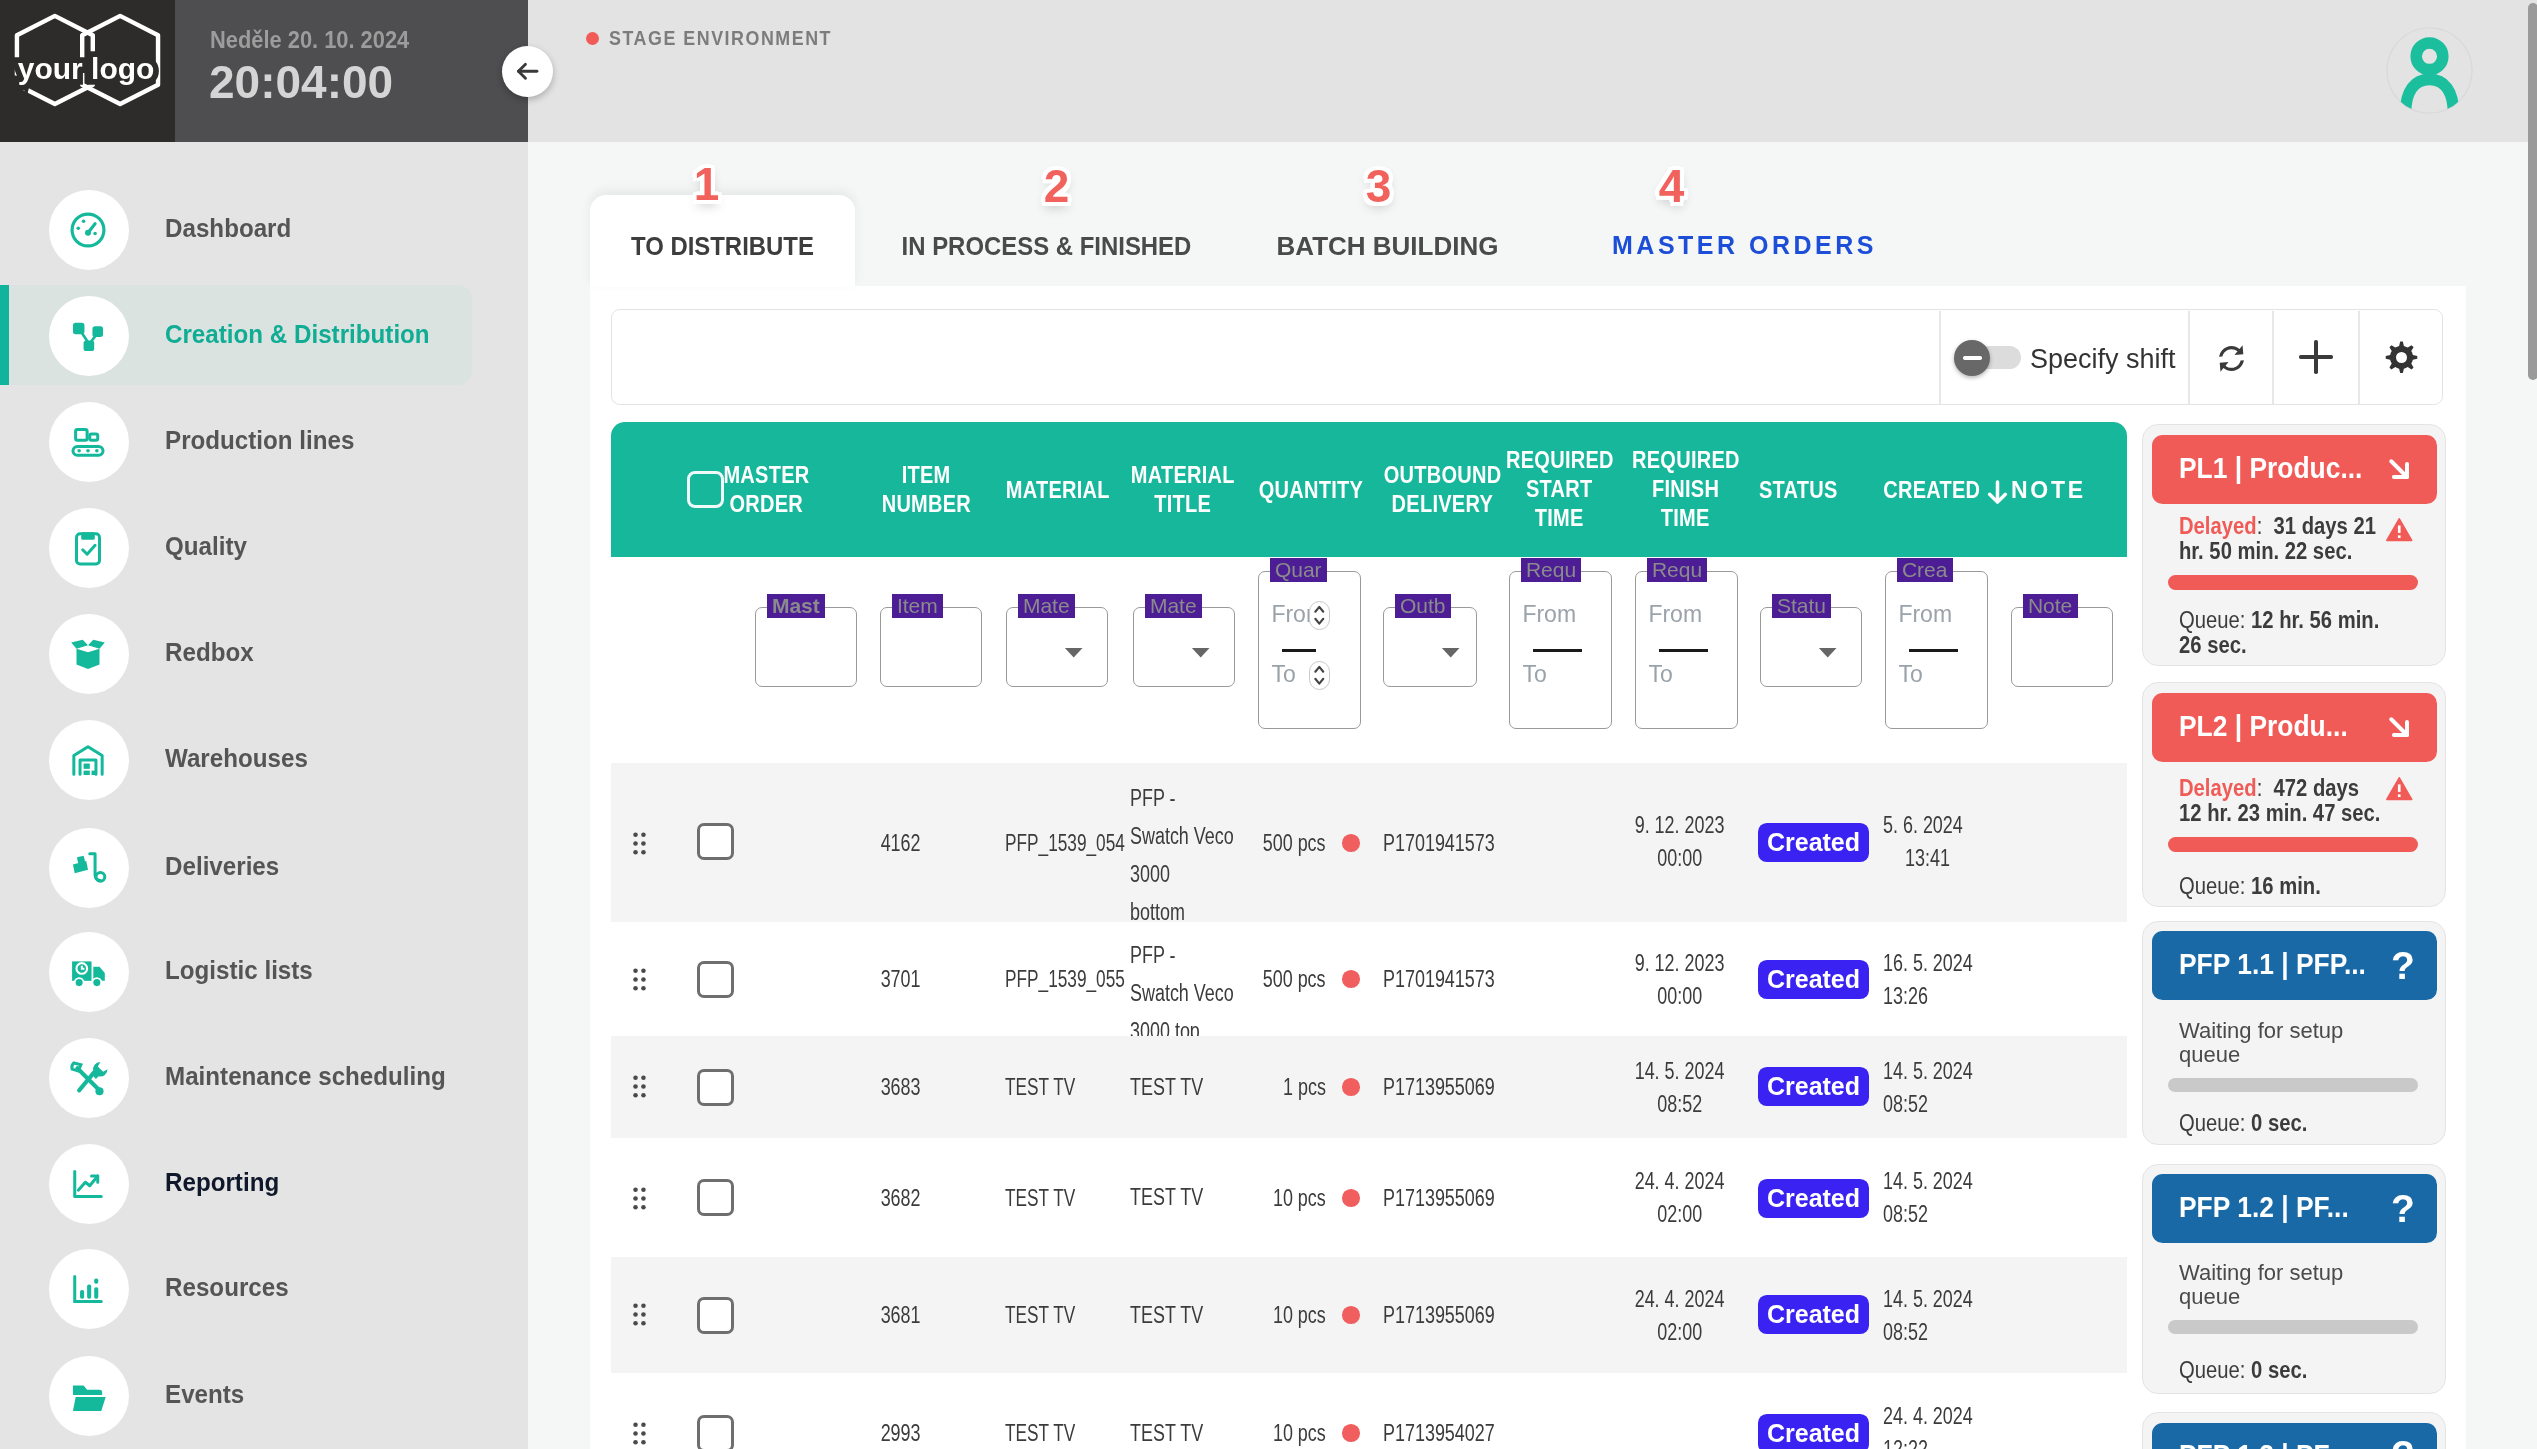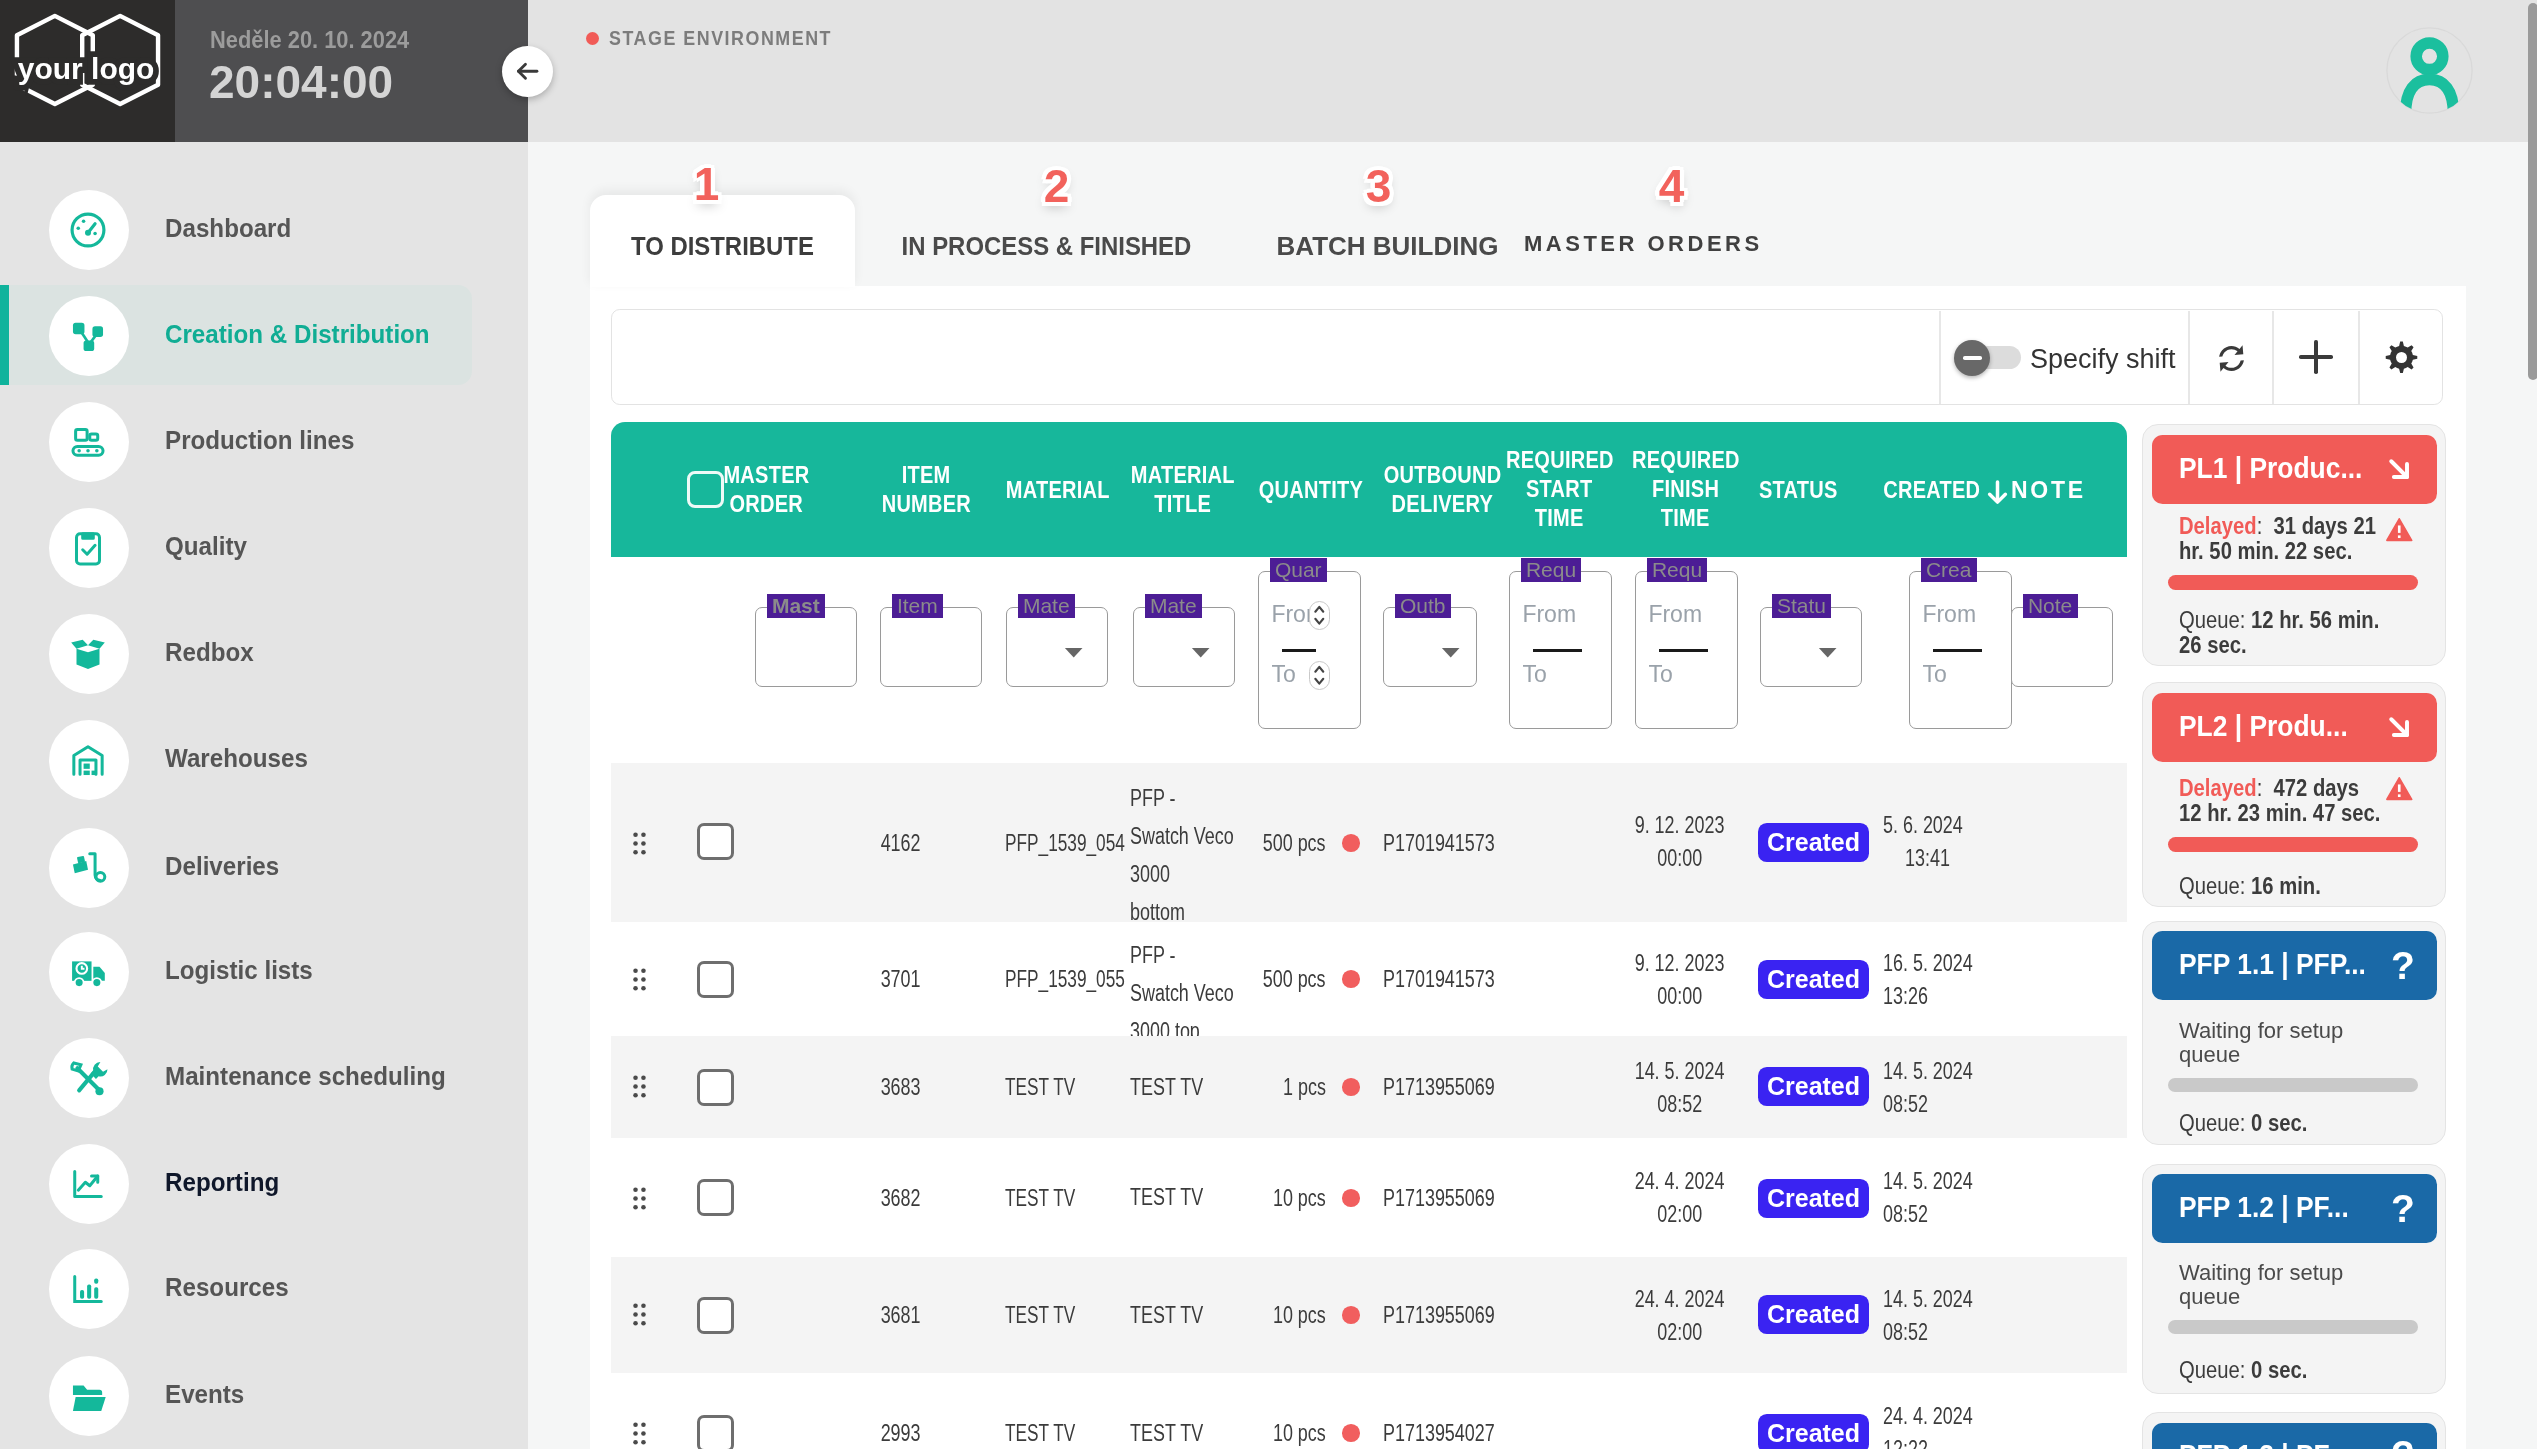--- a/index.html
+++ b/index.html
@@ -201,21 +201,21 @@
         <path d="M12 27 h34 l-5 16 H9 Z"></path>
       </g>
     </svg>
   <div class="abs mlabel" style="left:165px;top:1379px;color:#555;"><span class="c9">Events</span></div>
 
   <div class="abs" style="left:590px;top:286px;width:1876px;height:1163px;background:#ffffff;"></div>
   <div class="abs" style="left:590px;top:195px;width:265px;height:92px;background:#fff;border-radius:16px 16px 0 0;box-shadow:0 -4.4px 10.6px rgba(0,0,0,.06);"></div>
   <div class="abs b" style="left:546px;top:231px;width:353px;text-align:center;font-size:26px;color:#3d3d3d;"><span class="cc9">TO DISTRIBUTE</span></div>
   <div class="abs b" style="left:870px;top:231px;width:353px;text-align:center;font-size:26px;color:#4a4a4a;"><span class="cc9">IN PROCESS &amp; FINISHED</span></div>
   <div class="abs b" style="left:1211px;top:231px;width:353px;text-align:center;font-size:26px;color:#4a4a4a;">BATCH BUILDING</div>
-  <div class="abs b" style="left:1524px;top:231px;width:353px;text-align:left;font-size:22px;color:#404040;letter-spacing:3.5px;">MASTER ORDERS</div>
+  <div class="abs b" style="left:1524px;top:231px;width:353px;text-align:right;font-size:25px;color:#1d4ed8;letter-spacing:3.5px;">MASTER ORDERS</div>
 
   <div class="abs b num" style="left:671px;top:157px;width:71px;">1</div>
   <div class="abs b num" style="left:1021px;top:159px;width:71px;">2</div>
   <div class="abs b num" style="left:1343px;top:159px;width:71px;">3</div>
   <div class="abs b num" style="left:1636px;top:159px;width:71px;">4</div>
 
   <div class="abs" style="left:611px;top:309px;width:1832px;height:96px;background:#fff;border:1.8px solid #e3e3e3;border-radius:8.8px;box-sizing:border-box;"></div>
   <div class="abs vd" style="left:1939px;"></div>
   <div class="abs vd" style="left:2188px;"></div>
   <div class="abs vd" style="left:2272px;"></div>
@@ -309,21 +309,21 @@
       <div class="ph" style="position:absolute;left:12.4px;top:29px;">From</div>
       <div class="ph" style="position:absolute;left:12.4px;top:89px;">To</div>
       <div style="position:absolute;left:23px;top:77px;width:49px;height:2.7px;background:#1a1a1a;"></div>
     </div>
   <div class="fbox" style="left:1760px;top:607px;width:102px;height:80px;">
       <span class="leg">Statu</span>
       <svg style="position:absolute;left:57px;top:39px;" width="19.4" height="11.5" viewBox="0 0 22 13">
         <path d="M1 1 L11 12 L21 1 Z" fill="#666"></path>
       </svg>
     </div>
-  <div class="fbox" style="left:1885px;top:571px;width:103px;height:158px;margin-left:24px;">
+  <div class="fbox" style="left:1885px;top:571px;width:103px;height:158px;">
       <span class="leg">Crea</span>
       <div class="ph" style="position:absolute;left:12.4px;top:29px;">From</div>
       <div class="ph" style="position:absolute;left:12.4px;top:89px;">To</div>
       <div style="position:absolute;left:23px;top:77px;width:49px;height:2.7px;background:#1a1a1a;"></div>
     </div>
   <div class="fbox" style="left:2011px;top:607px;width:102px;height:80px;">
       <span class="leg">Note</span>
     </div>
   <div class="abs" style="left:611px;top:763px;width:1516px;height:160px;background:#f4f4f4;"></div>
   <svg class="abs ic" style="left:632px;top:831px;" width="19.4" height="25" viewBox="0 0 22 28">

